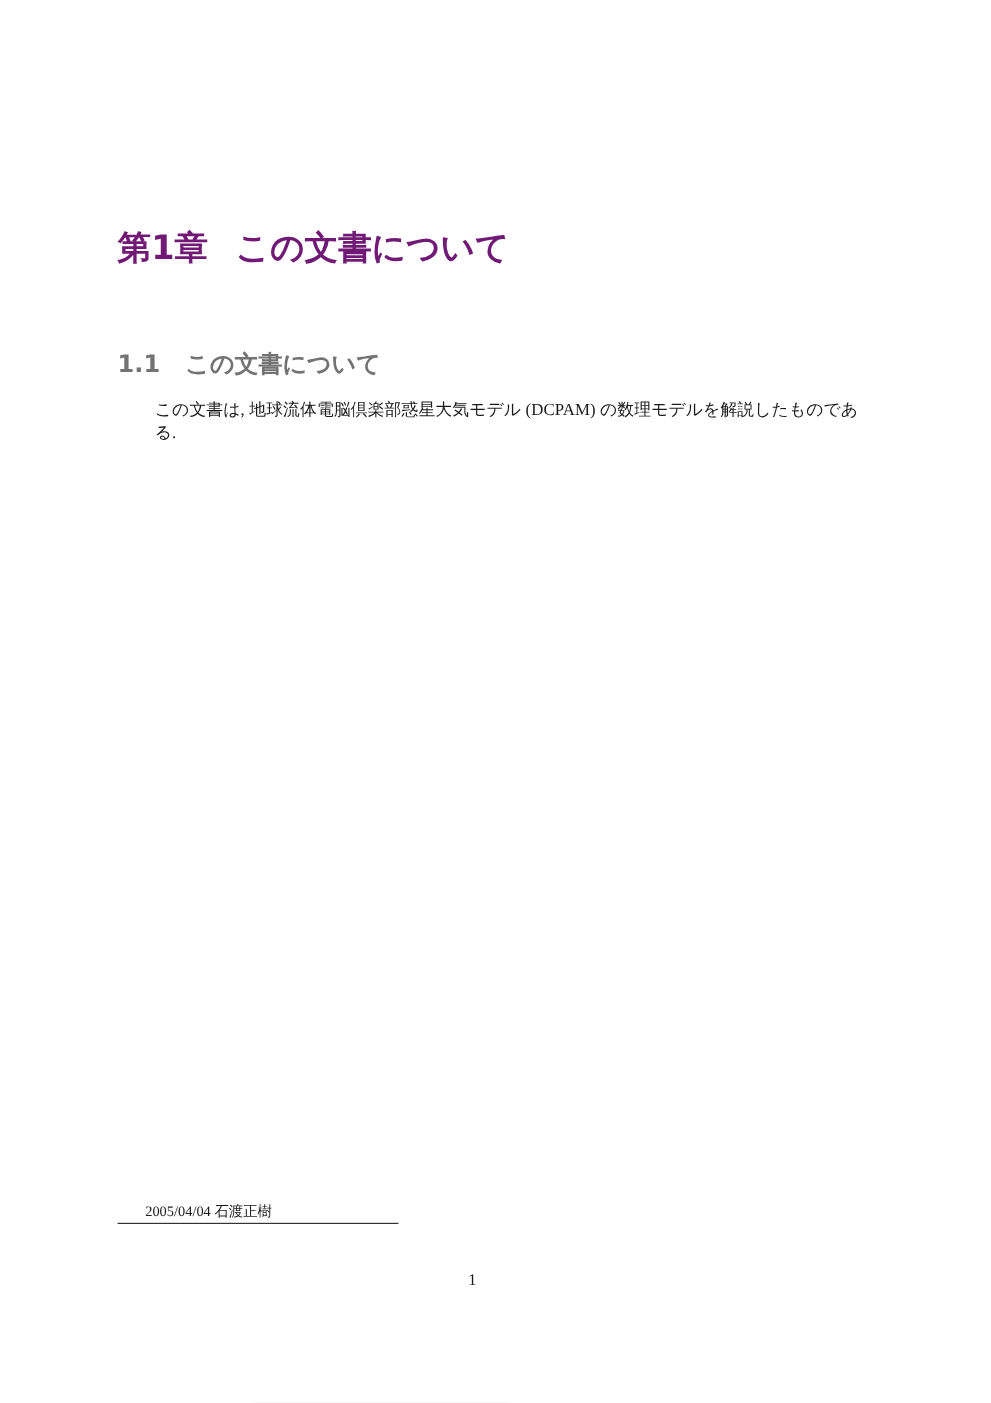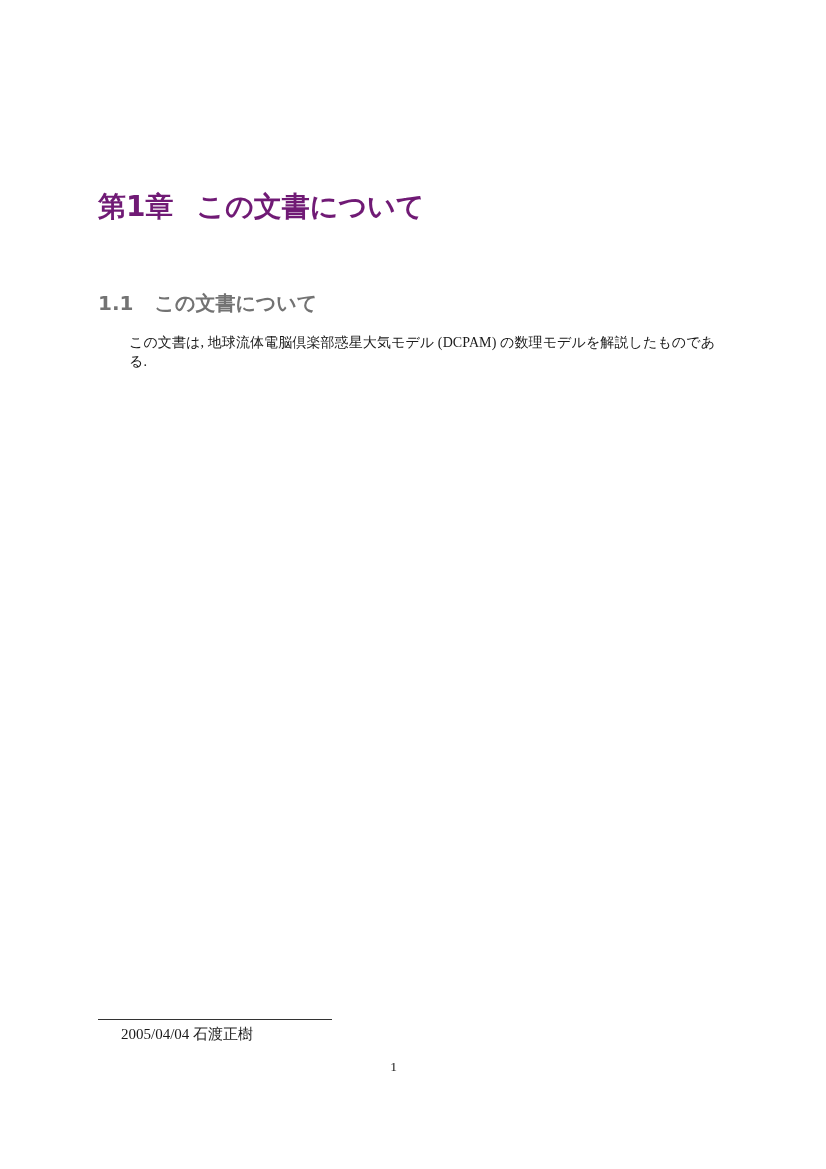--- a/index.html
+++ b/index.html
@@ -71,23 +71,23 @@
   .footnote-rule {
     position: absolute;
     top: 1019px;
     left: 98px;
     width: 234px;
     height: 1px;
     background: #333333;
   }
   .footnote-text {
     position: absolute;
-    top: 1025px;
+    top: 1001px;
     left: 121px;
-    font-size: 15px;
+    font-size: 12px;
     color: #1a1a1a;
   }
 
   
   .page-number {
     position: absolute;
     top: 1059px;
     left: 97px;
     width: 593px;
     text-align: center;

